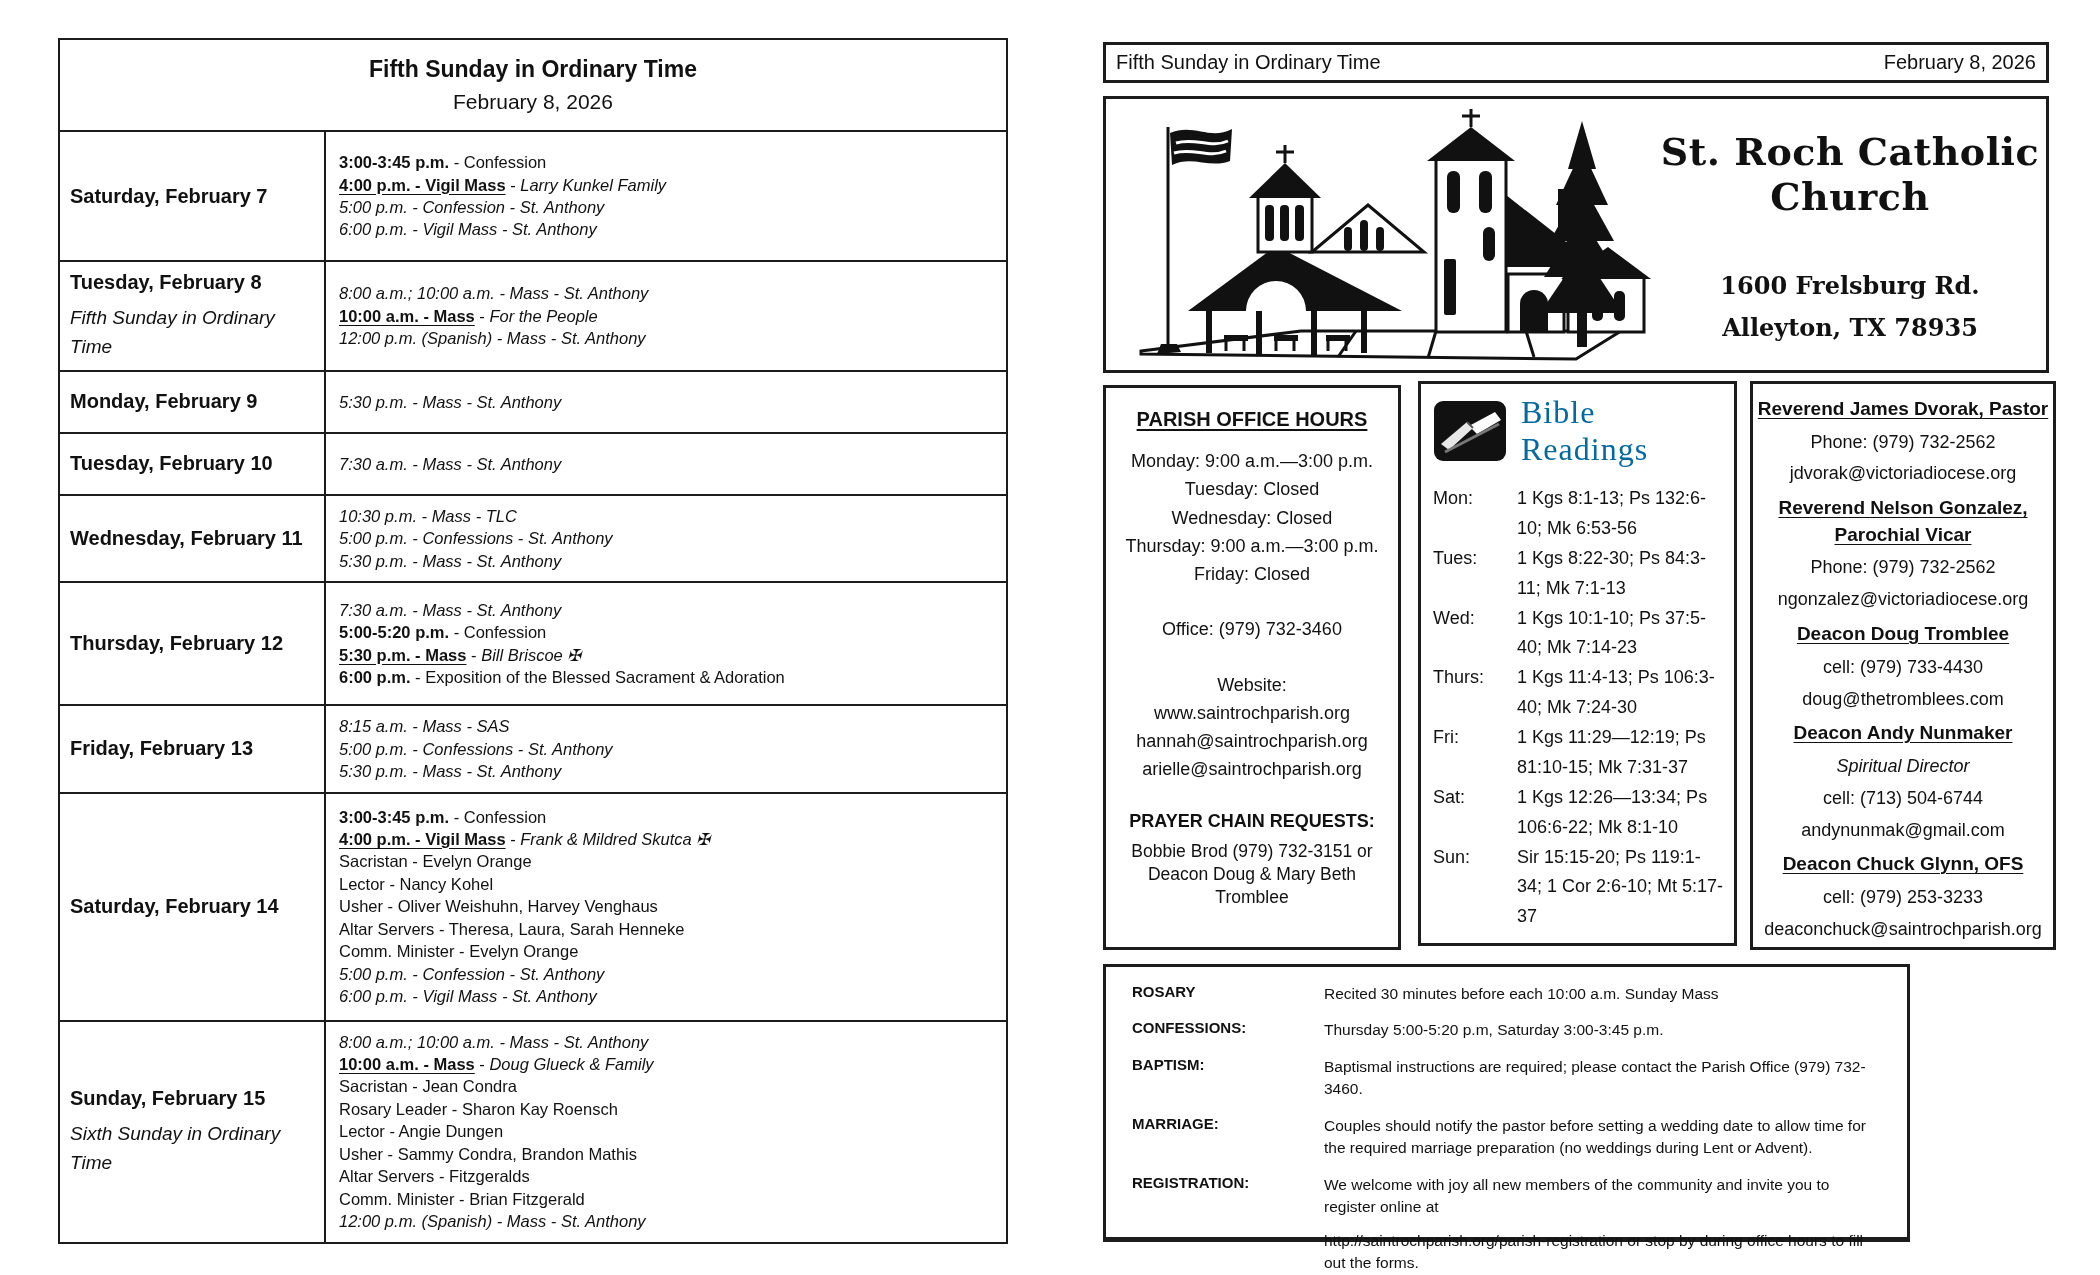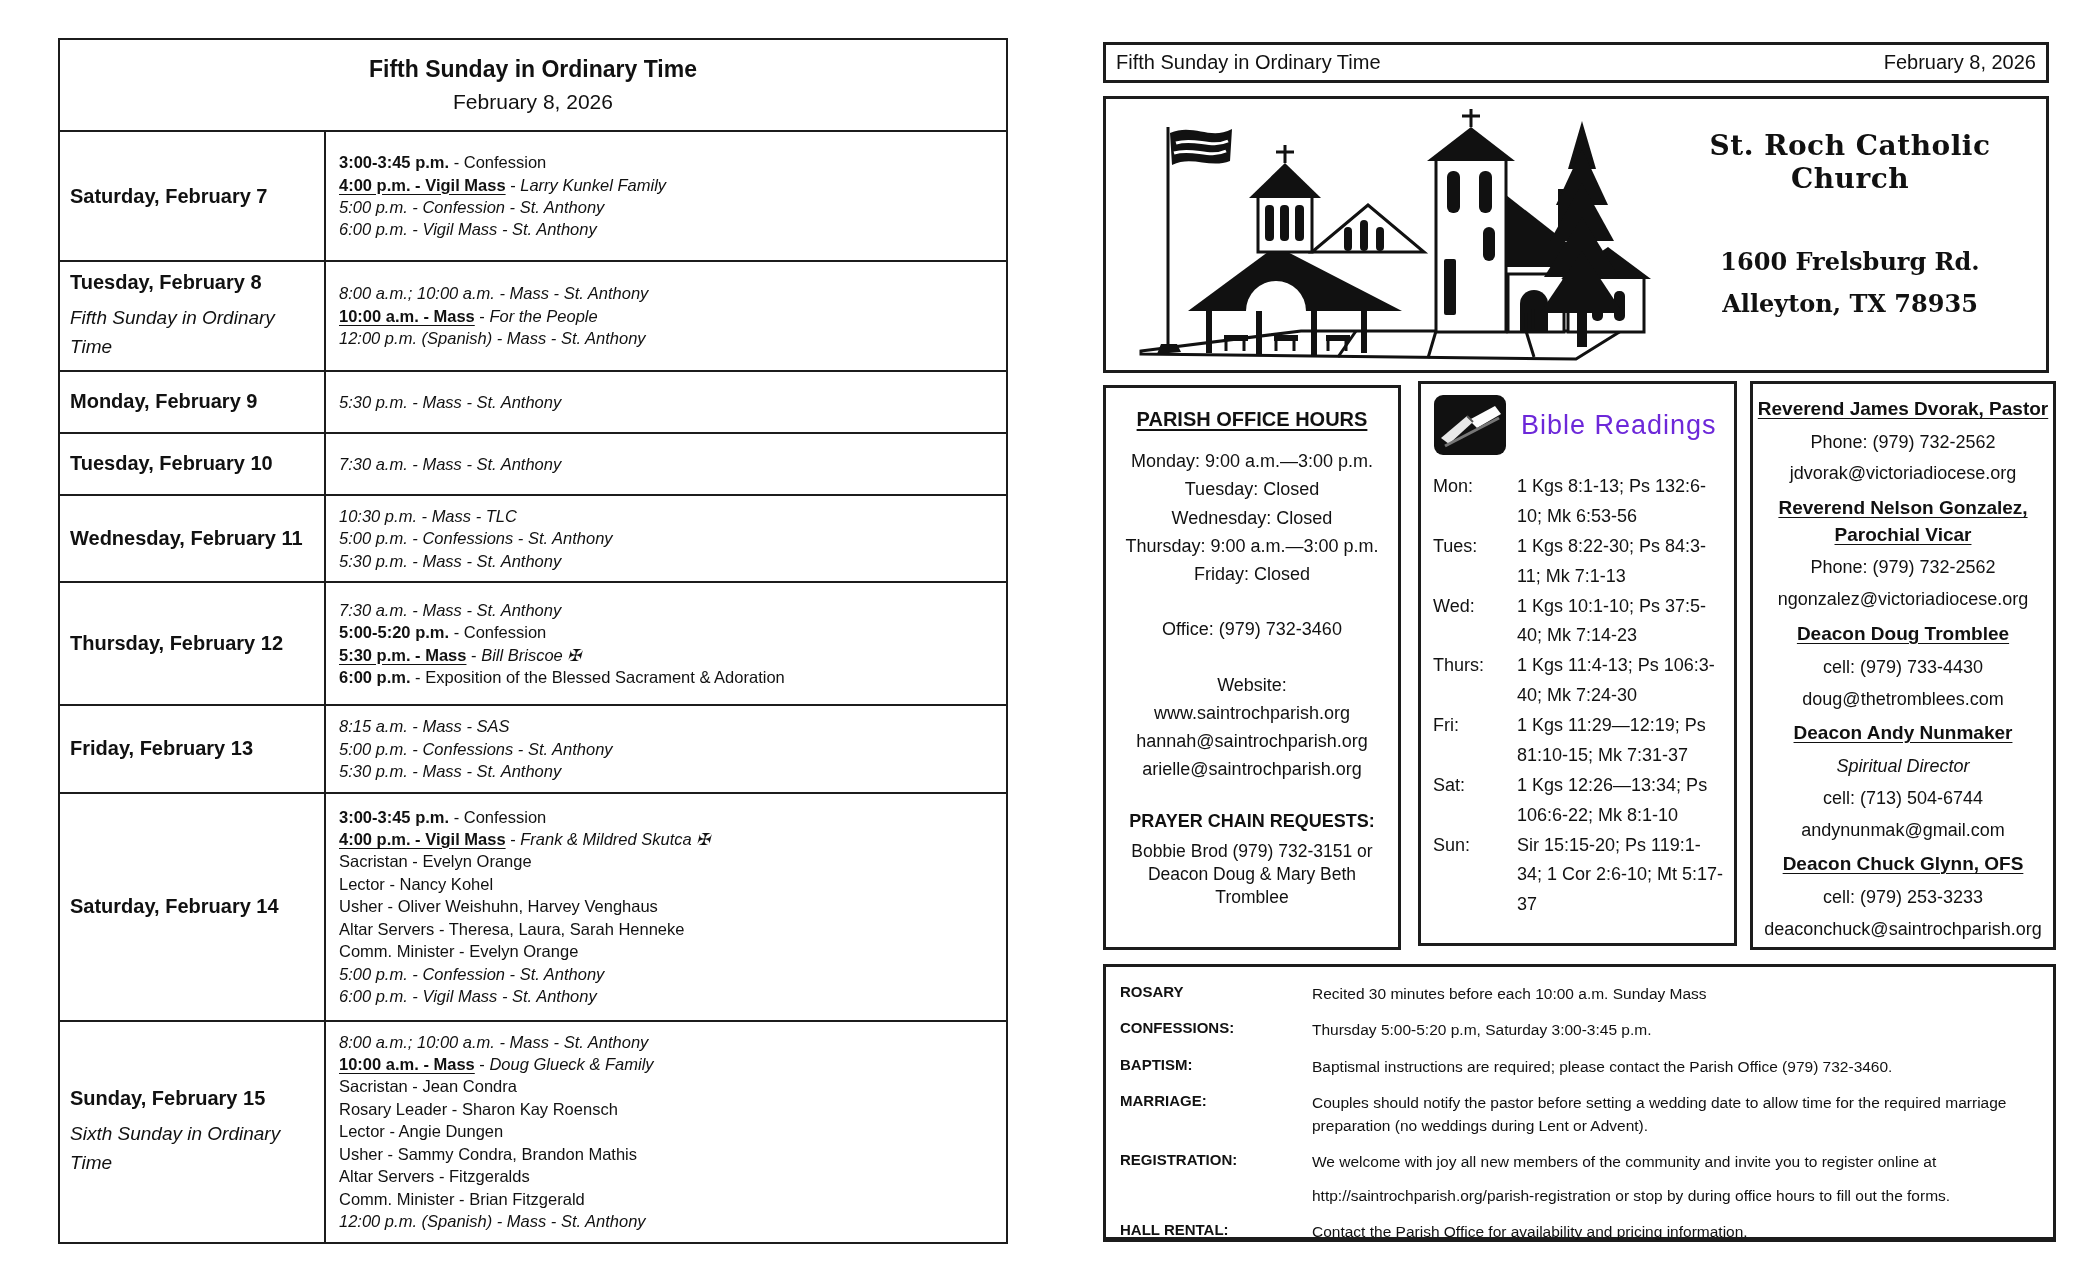--- a/index.html
+++ b/index.html
@@ -59,61 +59,61 @@
   .masthead {
     position:absolute; left:1103px; top:96px; width:946px; height:277px;
     border:3px solid #1c1c1c; display:flex; overflow:hidden;
   }
   .masthead-art { width:548px; height:100%; flex:none; }
   .masthead-text {
     flex:1; text-align:center;
     font-family:"DejaVu Serif", serif; font-weight:bold;
     padding:0 6px;
   }
-  .church-name { font-size:28px; margin-top:30px; letter-spacing:0.5px; }
+  .church-name { font-size:38px; margin-top:30px; letter-spacing:0.5px; }
   .church-address { font-size:24px; margin-top:46px; line-height:1.75; }
 
   .office-box {
     position:absolute; left:1103px; top:385px; width:298px; height:565px;
     border:3px solid #1c1c1c; text-align:center; padding:20px 16px 0;
   }
   .office-title { font-size:20px; font-weight:bold; text-decoration:underline; text-underline-offset:3px; margin-bottom:16px; }
   .office-line  { font-size:18px; line-height:1.57; }
   .office-gap   { height:27px; }
   .office-prayer-title { font-size:18px; font-weight:bold; margin-bottom:8px; }
   .office-prayer-line  { font-size:17.5px; line-height:1.32; }
 
   .readings-box {
     position:absolute; left:1418px; top:381px; width:319px; height:565px;
     border:3px solid #1c1c1c; padding:10px 10px 0 12px;
   }
   .readings-header { display:flex; align-items:center; gap:14px; margin-bottom:16px; }
   .readings-title {
-    font-family:Liberation Sans, sans-serif; color:#6d28d9; font-size:27px; letter-spacing:1px;
+    font-family:Liberation Serif, serif; color:#0369a1; font-size:32px; letter-spacing:1px;
   }
   .book-art { width:74px; height:62px; flex:none; }
   .reading-item { display:flex; font-size:18px; line-height:1.66; }
   .reading-day  { width:84px; flex:none; }
   .reading-text { flex:1; }
 
   .clergy-box {
     position:absolute; left:1750px; top:381px; width:306px; height:569px;
     border:3px solid #1c1c1c; text-align:center; padding:12px 4px 0;
   }
   .clergy-block { margin-bottom:9px; }
   .clergy-name  {
     font-weight:bold; font-size:19px; line-height:1.4;
     text-decoration:underline; text-underline-offset:3px;
   }
   .clergy-line  { font-size:18px; line-height:1.38; margin-top:7px; }
   .clergy-line.i { font-style:italic; }
 
   .info-box {
-    position:absolute; left:1103px; top:964px; width:953px; height:278px;
-    border:3px solid #1c1c1c; border-bottom-width:5px; padding:16px 14px 0;
+    position:absolute; left:1103px; top:964px; width:807px; height:278px;
+    border:3px solid #1c1c1c; border-bottom-width:5px; padding:16px 26px 0;
   }
   .info-row  { display:flex; margin-bottom:14px; }
   .info-label { width:192px; flex:none; font-weight:bold; font-size:15px; }
   .info-text  { flex:1; font-size:15.5px; line-height:1.45; }
   .info-line + .info-line { margin-top:11px; }
 
   svg .ln { stroke:#111; stroke-width:3; fill:none; }
   svg .wall { fill:#fff; stroke:#111; stroke-width:3; }
   svg .dark { fill:#111; stroke:none; }
 </style>

